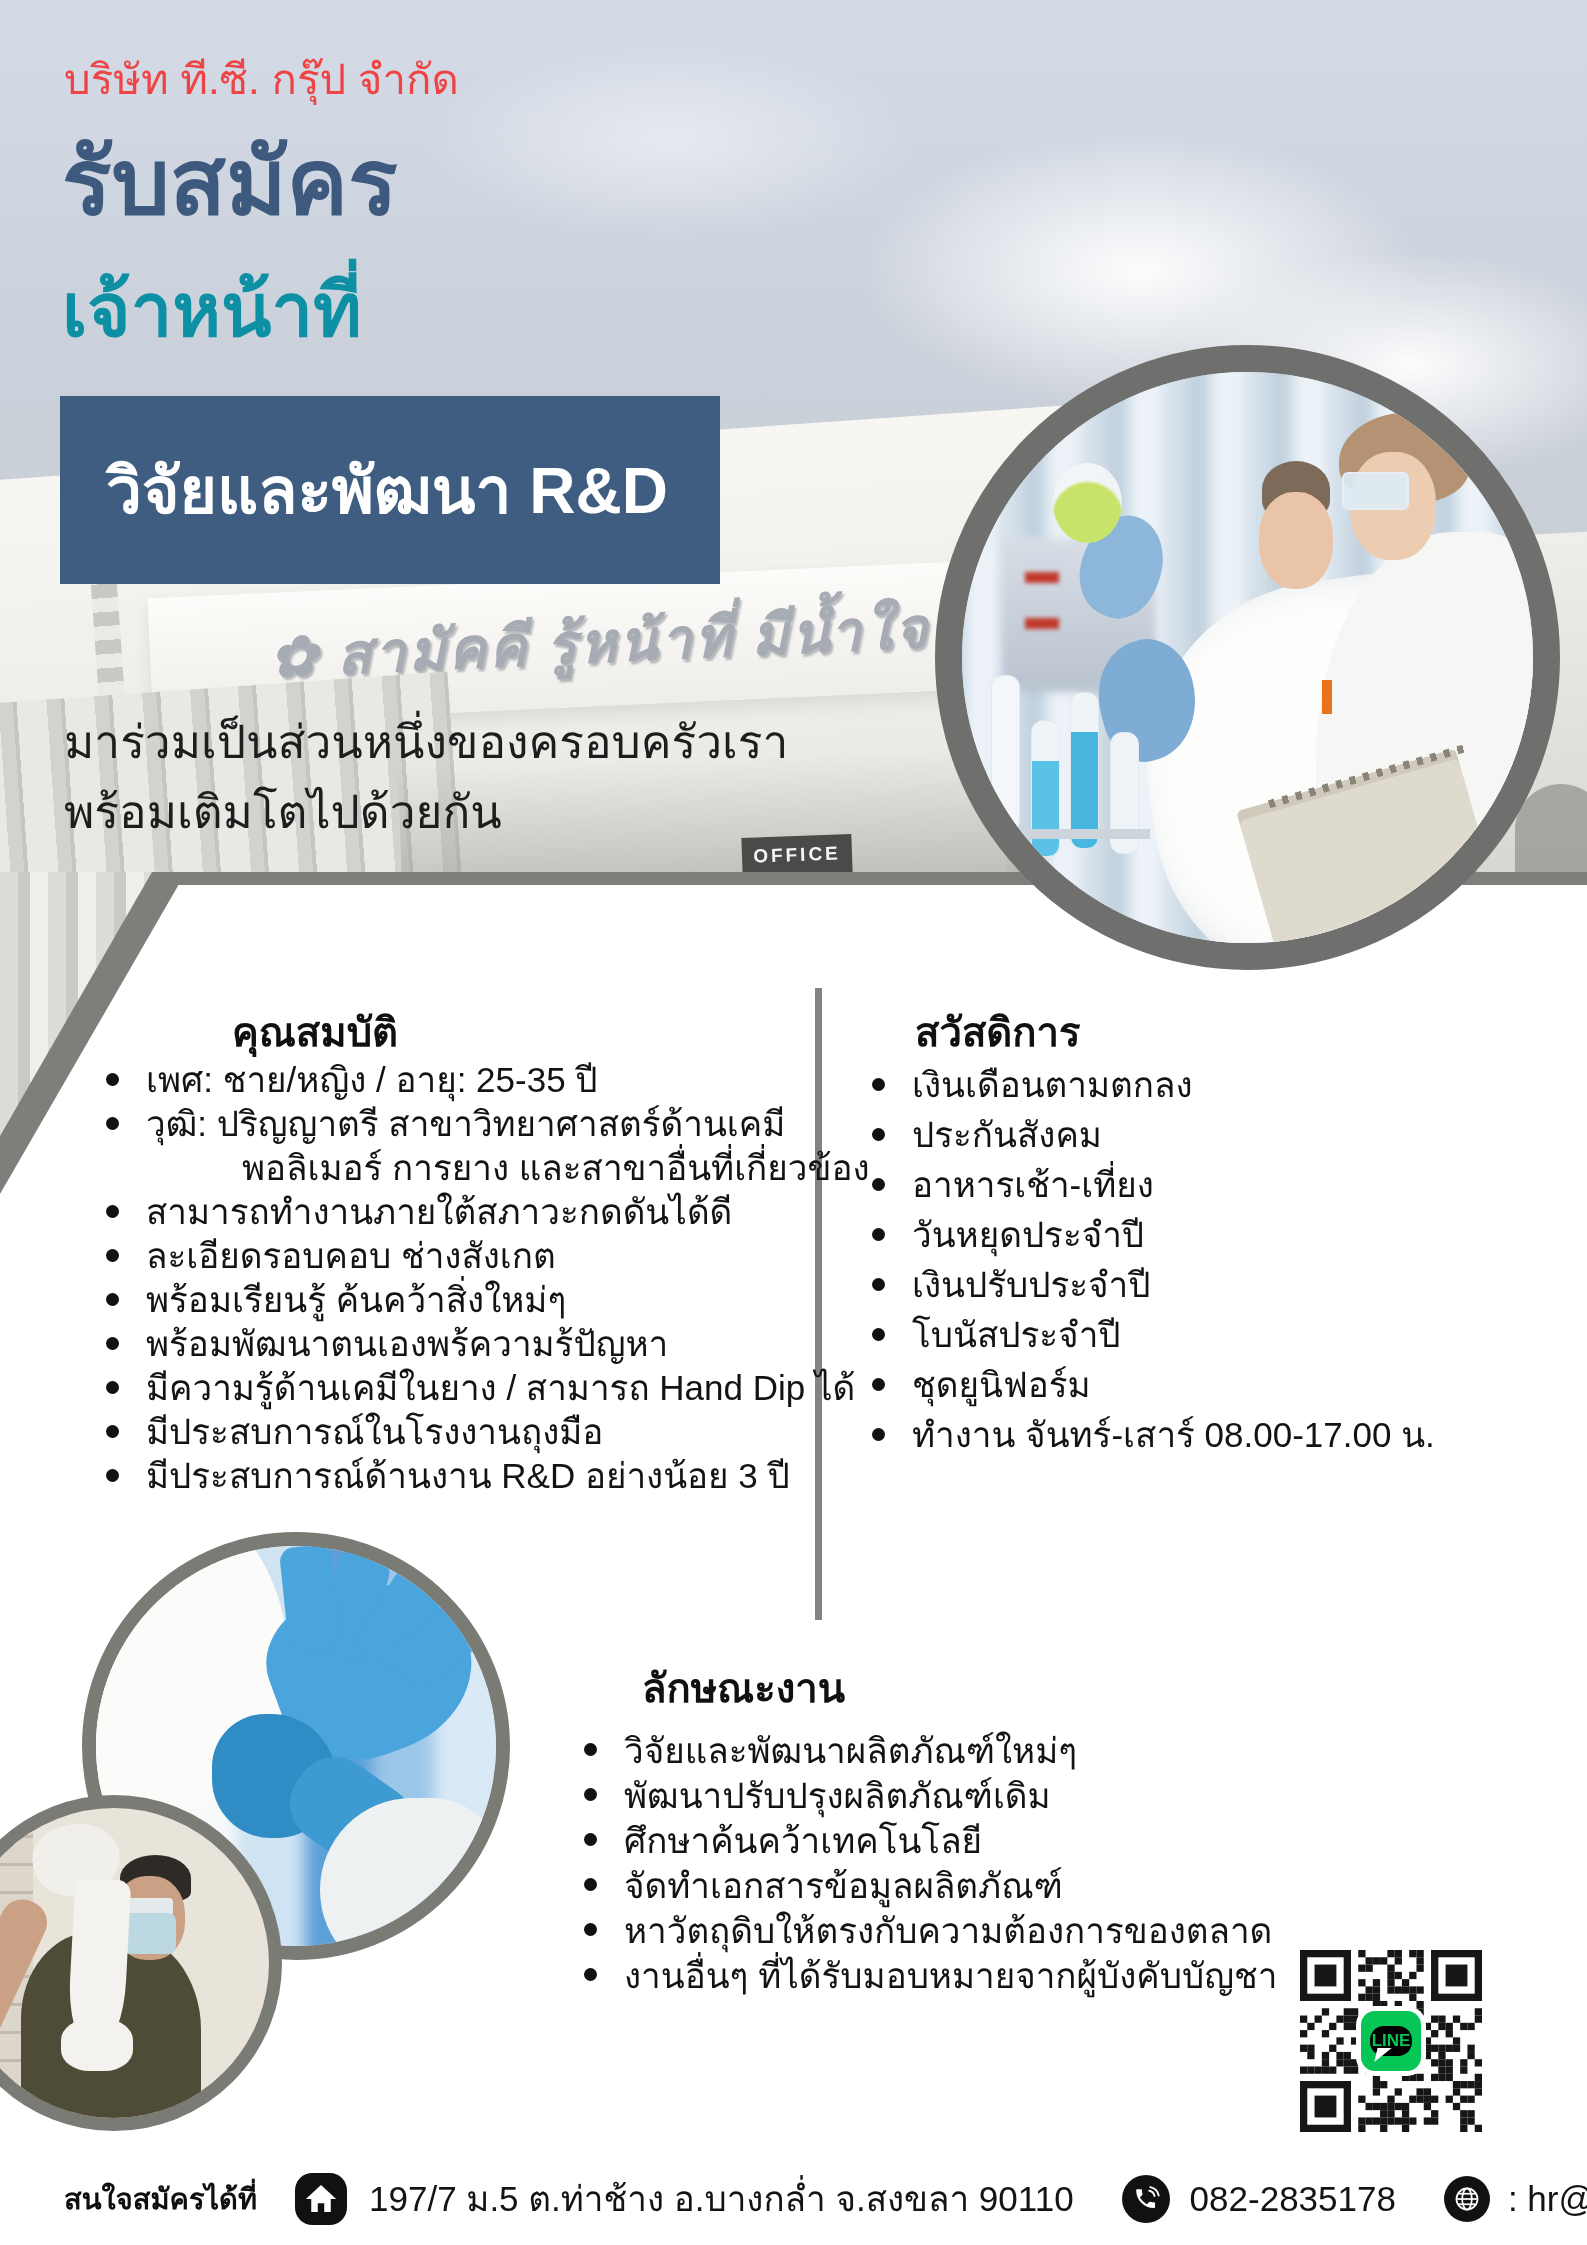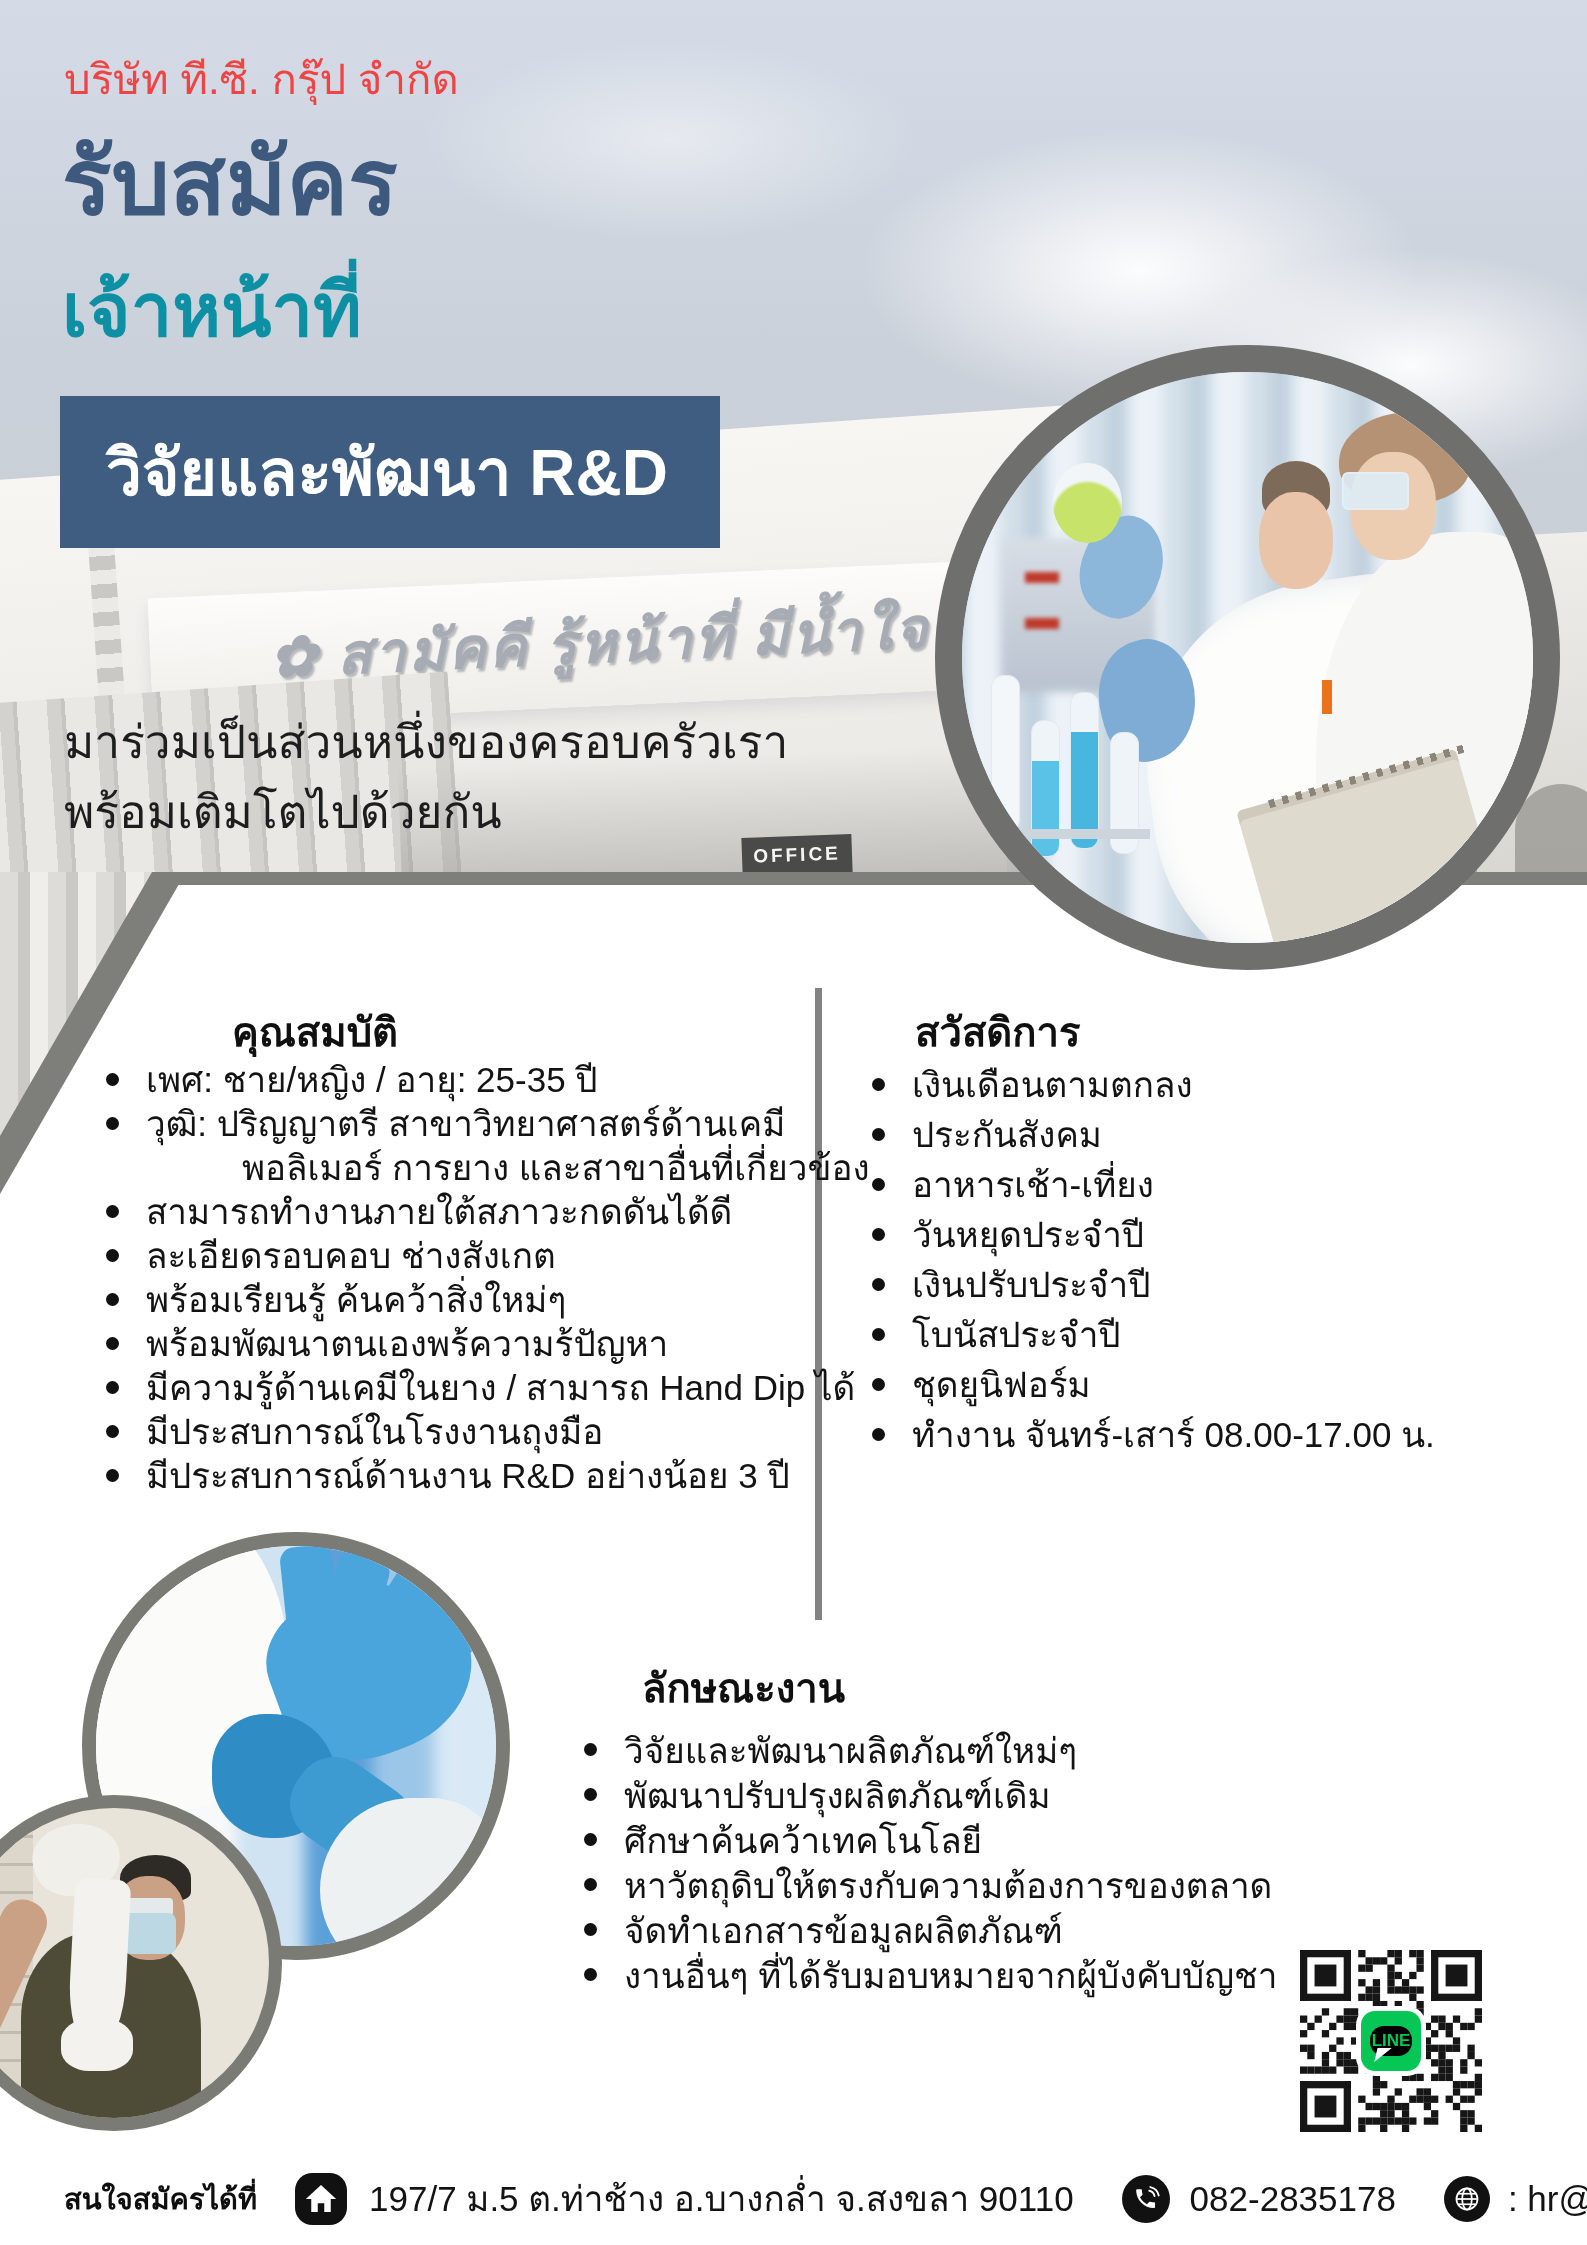--- a/index.html
+++ b/index.html
@@ -33,21 +33,21 @@
   .shade{position:absolute;left:400px;top:750px;width:980px;height:140px;transform:rotate(-2deg);
         background:linear-gradient(180deg,rgba(150,148,144,0),rgba(150,148,144,.5));}
   .office-sign{position:absolute;left:742px;top:836px;width:110px;height:38px;background:#4a4a48;
         color:#f5f5f3;font-size:19px;font-weight:700;letter-spacing:3px;
         display:flex;align-items:center;justify-content:center;transform:rotate(-2deg);}
 
   
   .company{position:absolute;left:64px;top:46px;font-size:42px;font-weight:400;color:#ef4444;z-index:7;}
   .recruit{position:absolute;left:62px;top:132px;font-size:92px;font-weight:700;color:#3d5a7e;z-index:7;line-height:1.1;}
   .position{position:absolute;left:62px;top:268px;font-size:74px;font-weight:700;color:#0d8fa4;z-index:7;line-height:1.15;}
-  .badge{position:absolute;left:60px;top:396px;min-width:500px;width:fit-content;height:152px;
+  .badge{position:absolute;left:60px;top:396px;min-width:500px;width:fit-content;height:188px;
         background:#3e5d80;color:#ffffff;display:flex;align-items:center;
         padding:0 52px 0 46px;font-size:64px;font-weight:700;white-space:nowrap;z-index:7;}
   .tagline{position:absolute;left:64px;top:708px;font-size:46px;color:#1d1d1d;line-height:1.52;z-index:7;}
 
   
   .hero-bottom-bar{position:absolute;left:130px;top:872px;width:1457px;height:13px;background:#7e7e7b;z-index:4;}
   .wedge-gray{position:absolute;left:0;top:872px;width:186px;height:322px;background:#7e7e7b;
         clip-path:polygon(0 0,100% 0,0 100%);z-index:4;}
   .wedge-photo{position:absolute;left:0;top:872px;width:152px;height:264px;
         background:repeating-linear-gradient(90deg,#dddcd9 0 18px,#cac9c6 18px 30px,#efeeeb 30px 48px);
@@ -300,24 +300,24 @@
       <li>
         <div class="li-line first">วิจัยและพัฒนาผลิตภัณฑ์ใหม่ๆ</div>
       </li>
       <li>
         <div class="li-line first">พัฒนาปรับปรุงผลิตภัณฑ์เดิม</div>
       </li>
       <li>
         <div class="li-line first">ศึกษาค้นคว้าเทคโนโลยี</div>
       </li>
       <li>
+        <div class="li-line first">จัดทำเอกสารข้อมูลผลิตภัณฑ์</div>
+      </li>
+      <li>
         <div class="li-line first">หาวัตถุดิบให้ตรงกับความต้องการของตลาด</div>
-      </li>
-      <li>
-        <div class="li-line first">จัดทำเอกสารข้อมูลผลิตภัณฑ์</div>
       </li>
       <li>
         <div class="li-line first">งานอื่นๆ ที่ได้รับมอบหมายจากผู้บังคับบัญชา</div>
       </li>
     </ul>
 
   <div class="qr">
     <svg id="qr-svg" width="182" height="182">
         <rect x="0" y="0" width="50.96" height="7.28" fill="#161616"></rect>
         <rect x="0" y="43.68" width="50.96" height="7.28" fill="#161616"></rect>

